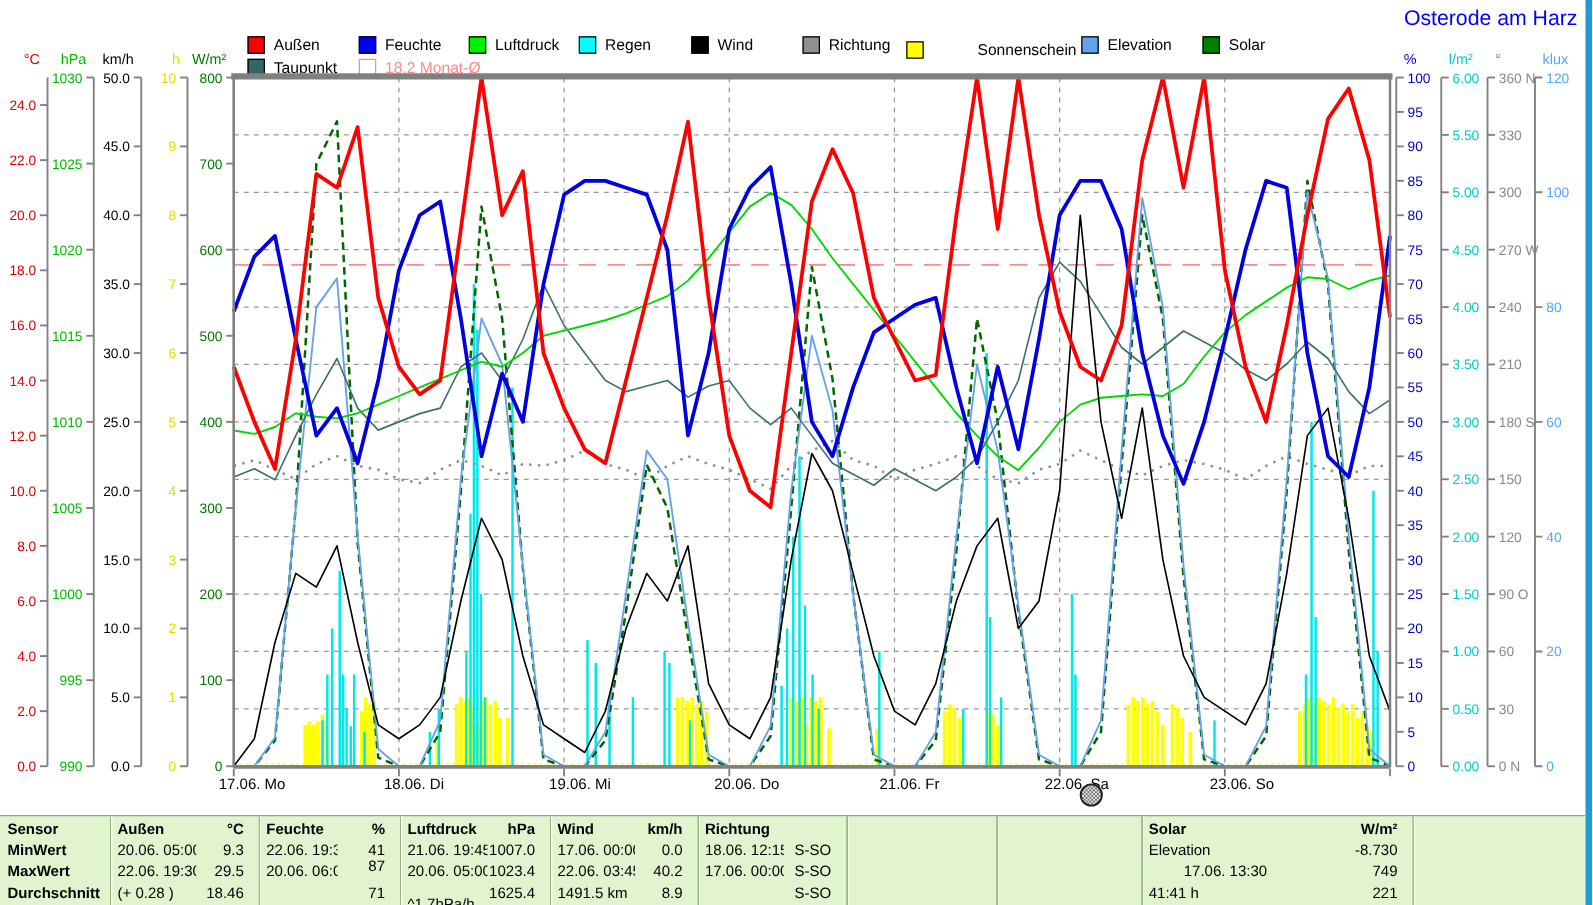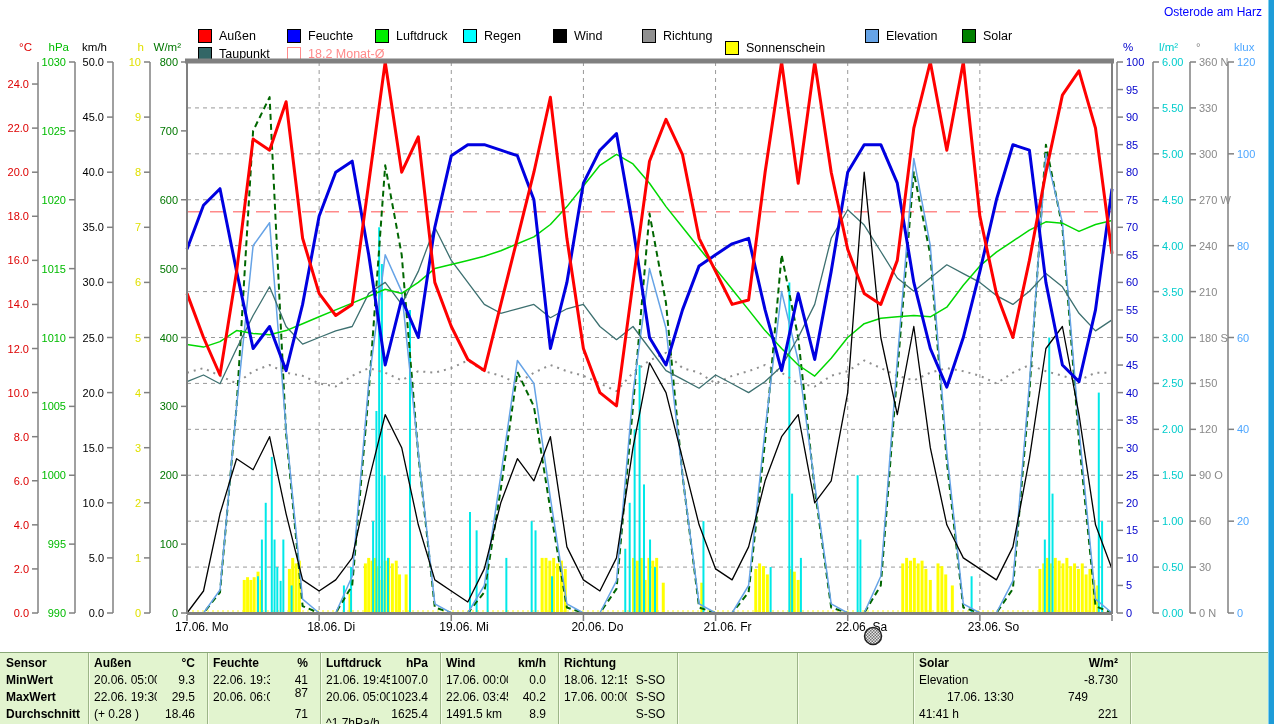--- a/index.html
+++ b/index.html
@@ -1,20 +1,20 @@
 <!DOCTYPE html>
 <html><head>
 <meta charset="utf-8">
 <style>
   html,body{margin:0;padding:0;background:#fff;}
   #app{position:relative;width:1274px;height:724px;background:#ffffff;overflow:hidden;
        font-family:"Liberation Sans",sans-serif;color:#000;}
   #page-title{position:absolute;left:0;top:6px;width:1274px;text-align:center;
        font-size:14px;color:#000;}
-  #station-name{position:absolute;right:12px;top:5px;font-size:12px;color:#0000ff;}
+  #station-name{position:absolute;right:12px;top:5px;font-size:17px;color:#0000ff;}
   #legend{position:absolute;left:0;top:0;width:1274px;height:60px;}
   .lg-item{position:absolute;height:16px;display:flex;align-items:center;font-size:12.5px;}
   .lg-swatch{width:12px;height:12px;border:1px solid #000;margin-right:7px;flex:0 0 auto;}
   .lg-swatch.outline{border:1px solid #ff8a8a;background:#fff !important;}
   #chart{position:absolute;left:0;top:0;}
   #stats-table{position:absolute;left:0;top:652px;width:1274px;height:72px;
        background:#e2f4cf;border-top:1px solid #8aa878;font-size:12px;}
   .tcell{position:absolute;height:17px;line-height:17px;white-space:pre;overflow:hidden;}
   .tcell.b{font-weight:bold;}
   .tcell.r{text-align:right;}
@@ -46,21 +46,21 @@
         <span>Regen</span>
       </div>
       <div class="lg-item" style="left: 553px; top: 28px;">
         <span class="lg-swatch" style="background: rgb(0, 0, 0);"></span>
         <span>Wind</span>
       </div>
       <div class="lg-item" style="left: 642px; top: 28px;">
         <span class="lg-swatch" style="background: rgb(144, 144, 144);"></span>
         <span>Richtung</span>
       </div>
-      <div class="lg-item" style="left: 725px; top: 40px;">
+      <div class="lg-item" style="left: 725px; top: 32px; gap: 36px;">
         <span class="lg-swatch" style="background: rgb(255, 255, 0);"></span>
         <span>Sonnenschein</span>
       </div>
       <div class="lg-item" style="left: 865px; top: 28px;">
         <span class="lg-swatch" style="background: rgb(102, 163, 230);"></span>
         <span>Elevation</span>
       </div>
       <div class="lg-item" style="left: 962px; top: 28px;">
         <span class="lg-swatch" style="background: rgb(0, 128, 0);"></span>
         <span>Solar</span>
@@ -552,21 +552,21 @@
       <div class="tcell r" style="left: 721px; width: 64px; top: 36px;"></div>
       <div class="tcell r" style="left: 721px; width: 64px; top: 53px;"></div>
       <div class="tcell r" style="left: 837px; width: 64px; top: 19px;"></div>
       <div class="tcell r" style="left: 837px; width: 64px; top: 36px;"></div>
       <div class="tcell r" style="left: 837px; width: 64px; top: 53px;"></div>
       <div class="tcell b" style="left: 919px; width: 165px; top: 2px;">Solar</div>
       <div class="tcell b r" style="left: 1060px; width: 58px; top: 2px;">W/m²</div>
       <div class="tcell " style="left: 919px; width: 161px; top: 19px;">Elevation</div>
       <div class="tcell r" style="left: 1054px; width: 64px; top: 19px;">-8.730</div>
       <div class="tcell " style="left: 919px; width: 161px; top: 36px; margin-left: 28px;">17.06. 13:30</div>
-      <div class="tcell r" style="left: 1024px; width: 64px; top: 36px;">749</div>
+      <div class="tcell r" style="left: 1054px; width: 64px; top: 36px;">749</div>
       <div class="tcell " style="left: 919px; width: 161px; top: 53px;">41:41 h</div>
       <div class="tcell r" style="left: 1054px; width: 64px; top: 53px;">221</div>
       <div class="tsep" style="left: 88px;"></div>
       <div class="tsep" style="left: 207px;"></div>
       <div class="tsep" style="left: 320px;"></div>
       <div class="tsep" style="left: 440px;"></div>
       <div class="tsep" style="left: 558px;"></div>
       <div class="tsep" style="left: 677px;"></div>
       <div class="tsep" style="left: 797px;"></div>
       <div class="tsep" style="left: 913px;"></div>

